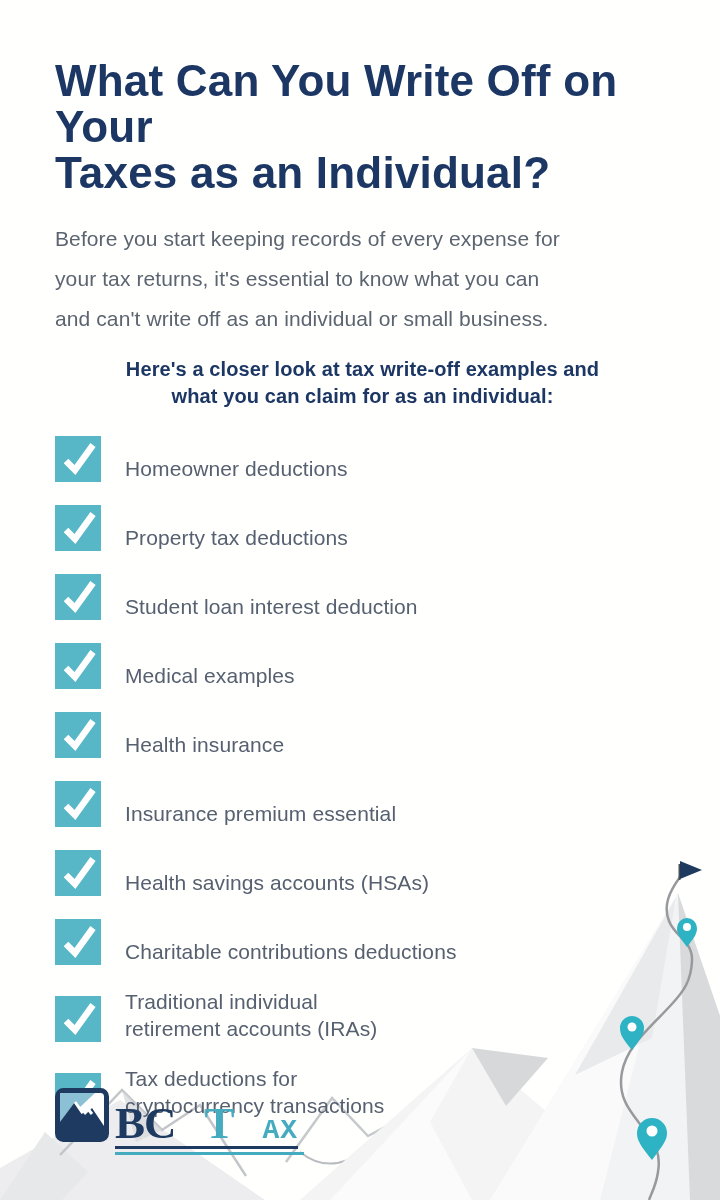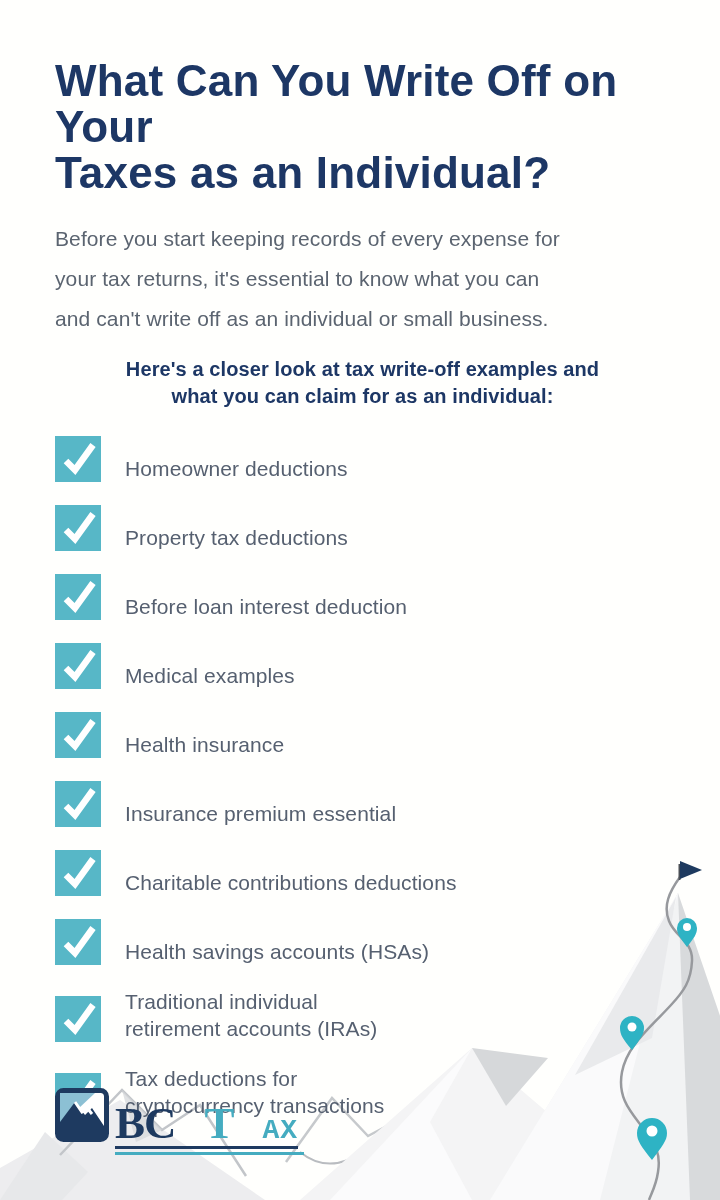--- a/index.html
+++ b/index.html
@@ -131,21 +131,21 @@
           </svg>
         </span>
       <span class="check-label">Property tax deductions</span>
     </li>
     <li class="check-item">
       <span class="checkbox">
           <svg width="46" height="46" viewBox="0 0 46 46">
             <polyline points="11,25 20,34 38,9" fill="none" stroke="#ffffff" stroke-width="6.5"></polyline>
           </svg>
         </span>
-      <span class="check-label">Before loan interest deduction</span>
+      <span class="check-label">Student loan interest deduction</span>
     </li>
     <li class="check-item">
       <span class="checkbox">
           <svg width="46" height="46" viewBox="0 0 46 46">
             <polyline points="11,25 20,34 38,9" fill="none" stroke="#ffffff" stroke-width="6.5"></polyline>
           </svg>
         </span>
       <span class="check-label">Medical examples</span>
     </li>
     <li class="check-item">
@@ -163,29 +163,29 @@
           </svg>
         </span>
       <span class="check-label">Insurance premium essential</span>
     </li>
     <li class="check-item">
       <span class="checkbox">
           <svg width="46" height="46" viewBox="0 0 46 46">
             <polyline points="11,25 20,34 38,9" fill="none" stroke="#ffffff" stroke-width="6.5"></polyline>
           </svg>
         </span>
+      <span class="check-label">Health savings accounts (HSAs)</span>
+    </li>
+    <li class="check-item">
+      <span class="checkbox">
+          <svg width="46" height="46" viewBox="0 0 46 46">
+            <polyline points="11,25 20,34 38,9" fill="none" stroke="#ffffff" stroke-width="6.5"></polyline>
+          </svg>
+        </span>
       <span class="check-label">Charitable contributions deductions</span>
-    </li>
-    <li class="check-item">
-      <span class="checkbox">
-          <svg width="46" height="46" viewBox="0 0 46 46">
-            <polyline points="11,25 20,34 38,9" fill="none" stroke="#ffffff" stroke-width="6.5"></polyline>
-          </svg>
-        </span>
-      <span class="check-label">Health savings accounts (HSAs)</span>
     </li>
     <li class="check-item">
       <span class="checkbox">
           <svg width="46" height="46" viewBox="0 0 46 46">
             <polyline points="11,25 20,34 38,9" fill="none" stroke="#ffffff" stroke-width="6.5"></polyline>
           </svg>
         </span>
       <span class="check-label">Traditional individual
 retirement accounts (IRAs)</span>
     </li>

